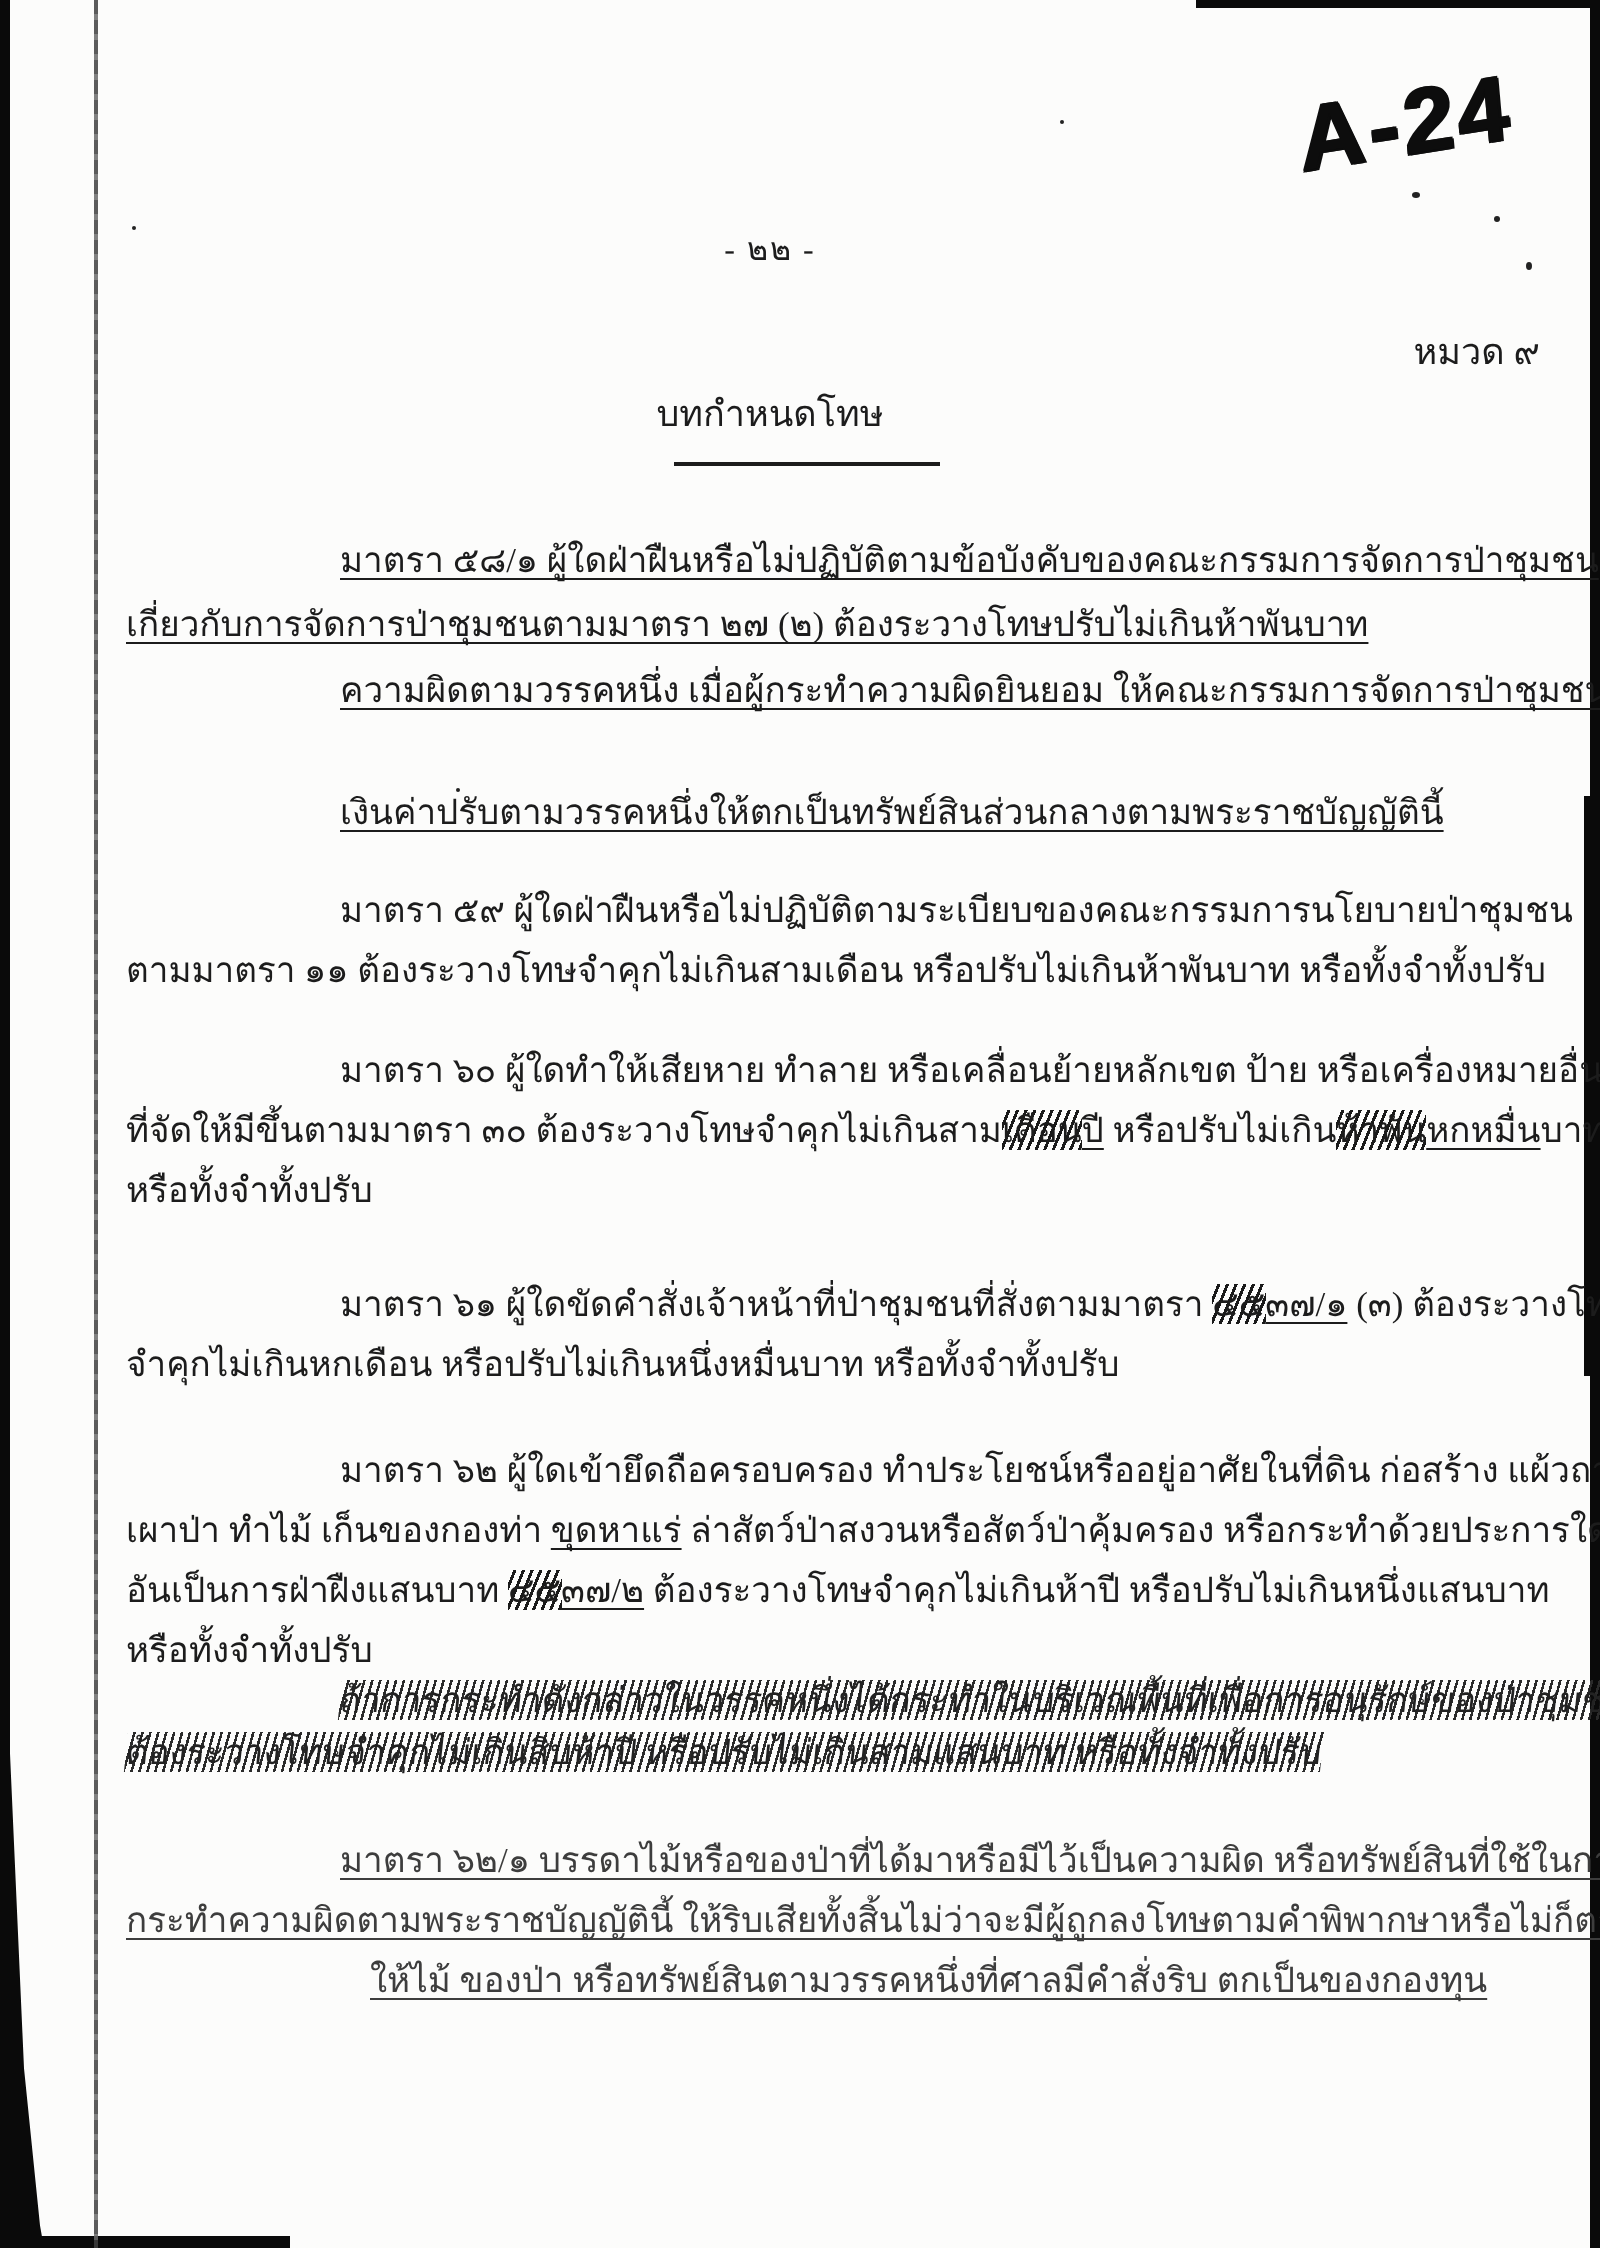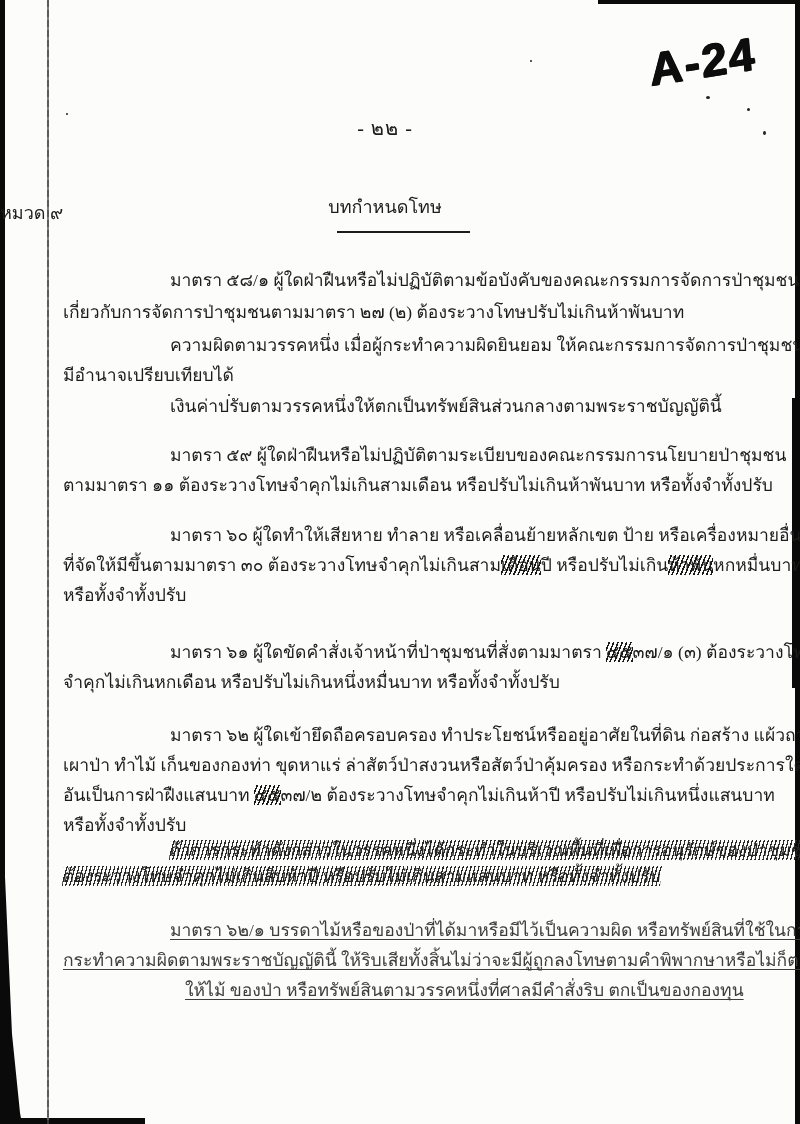--- a/index.html
+++ b/index.html
@@ -28,31 +28,31 @@
   
   .annotation{
     position:absolute;left:648px;top:30px;width:160px;
     font-family:"Liberation Sans","DejaVu Sans",sans-serif;
     font-size:46px;font-weight:900;letter-spacing:2px;color:#0d0d0d;
     transform:rotate(-9deg) skewX(-4deg);
     text-shadow:1px 0 #0d0d0d,0 1px #0d0d0d,1.5px 1px #0d0d0d;
   }
 
   
-  .page-number{position:absolute;left:0;top:112px;width:770px;text-align:center;font-size:20px;letter-spacing:1px;}
-  .chapter-title{position:absolute;left:0;top:161px;width:770px;text-align:left;font-size:18px;margin-top:37px;}
+  .page-number{position:absolute;left:0;top:112px;width:770px;text-align:center;font-size:16px;letter-spacing:1px;}
+  .chapter-title{position:absolute;left:0;top:161px;width:770px;text-align:right;font-size:18px;}
   .chapter-subtitle{position:absolute;left:0;top:192px;width:770px;text-align:center;font-size:18px;}
   .divider{position:absolute;left:337px;top:231px;width:133px;height:2px;background:#1c1c1c;}
 
   
   .line{
     position:absolute;left:63px;width:690px;white-space:nowrap;
     font-size:17.5px;line-height:24px;
   }
-  .seg-u{text-decoration-thickness:1.4px;text-underline-offset:3px;text-decoration-skip-ink:none;}
+  .seg-u{text-decoration:underline;text-decoration-thickness:1.4px;text-underline-offset:3px;text-decoration-skip-ink:none;}
   .seg-x{
     background-image:repeating-linear-gradient(112deg,transparent 0,transparent 2.5px,#1a1a1a 2.5px,#1a1a1a 4px);
     font-family:Liberation Serif, serif;
   }
   .seg-f{
     color:#3d3d3d;text-decoration:underline;text-decoration-thickness:1.3px;
     text-underline-offset:3px;text-decoration-skip-ink:none;
   }
   .hatched{transform:skewX(-6deg);color:#222;}
   .hatched .seg-h{
@@ -82,21 +82,20 @@
 
   <div class="page-number">- ๒๒ -</div>
   <div class="chapter-title">หมวด ๙</div>
   <div class="chapter-subtitle">บทกำหนดโทษ</div>
   <div class="divider"></div>
 
   <div class="line" style="top:268px;padding-left:107px;"><span class="seg-u">มาตรา ๕๘/๑ ผู้ใดฝ่าฝืนหรือไม่ปฏิบัติตามข้อบังคับของคณะกรรมการจัดการป่าชุมชน</span></div>
   <div class="line" style="top:300px;"><span class="seg-u">เกี่ยวกับการจัดการป่าชุมชนตามมาตรา ๒๗ (๒) ต้องระวางโทษปรับไม่เกินห้าพันบาท</span></div>
 
   <div class="line" style="top:333px;padding-left:107px;"><span class="seg-u">ความผิดตามวรรคหนึ่ง เมื่อผู้กระทำความผิดยินยอม ให้คณะกรรมการจัดการป่าชุมชน</span></div>
-  <div class="line" style="top:363px;"><span class="seg-u">มีอำนาจเปรียบเทียบได้</span></div>
 
   <div class="line" style="top:394px;padding-left:107px;"><span class="seg-u">เงินค่าปรับตามวรรคหนึ่งให้ตกเป็นทรัพย์สินส่วนกลางตามพระราชบัญญัตินี้</span></div>
 
   <div class="line" style="top:443px;padding-left:107px;"><span>มาตรา ๕๙ ผู้ใดฝ่าฝืนหรือไม่ปฏิบัติตามระเบียบของคณะกรรมการนโยบายป่าชุมชน</span></div>
   <div class="line" style="top:473px;"><span>ตามมาตรา ๑๑ ต้องระวางโทษจำคุกไม่เกินสามเดือน หรือปรับไม่เกินห้าพันบาท หรือทั้งจำทั้งปรับ</span></div>
 
   <div class="line" style="top:523px;padding-left:107px;"><span>มาตรา ๖๐ ผู้ใดทำให้เสียหาย ทำลาย หรือเคลื่อนย้ายหลักเขต ป้าย หรือเครื่องหมายอื่นใด</span></div>
   <div class="line" style="top:553px;"><span>ที่จัดให้มีขึ้นตามมาตรา ๓๐ ต้องระวางโทษจำคุกไม่เกินสาม</span><span class="seg-x">เดือน</span><span class="seg-u">ปี</span><span> หรือปรับไม่เกิน</span><span class="seg-x">ห้าพัน</span><span class="seg-u">หกหมื่น</span><span>บาท</span></div>
   <div class="line" style="top:583px;"><span>หรือทั้งจำทั้งปรับ</span></div>
 

